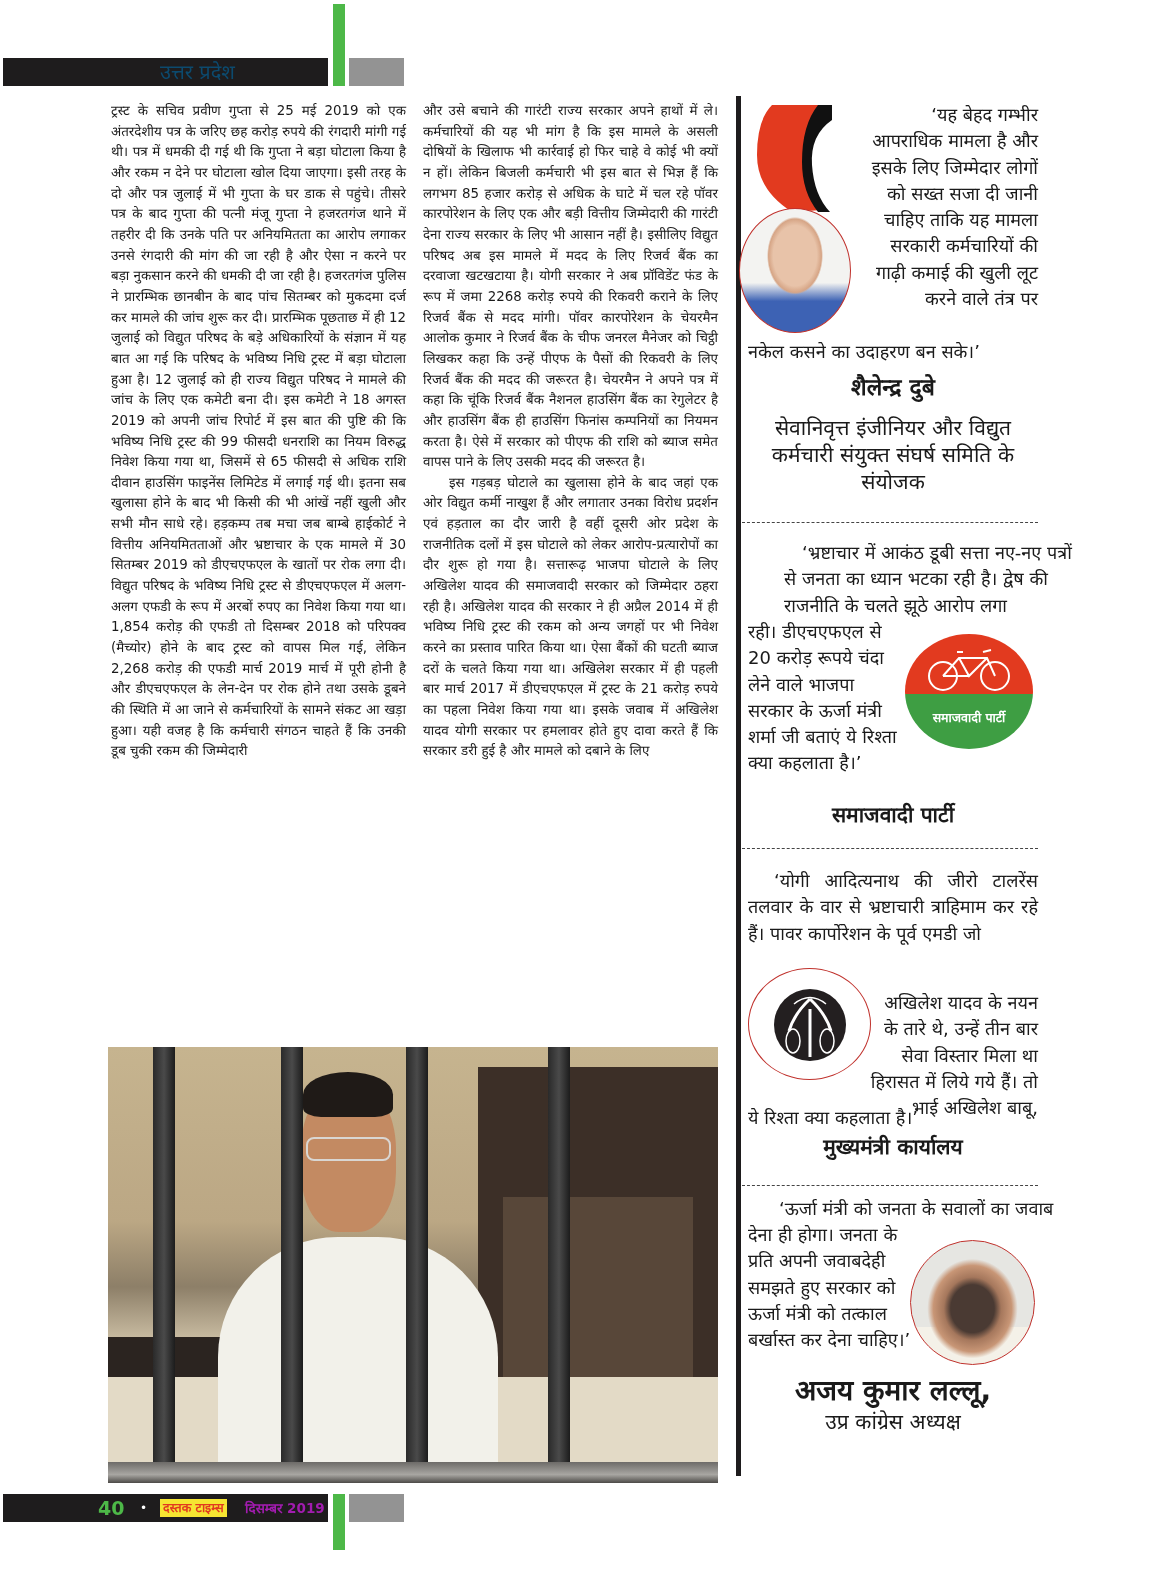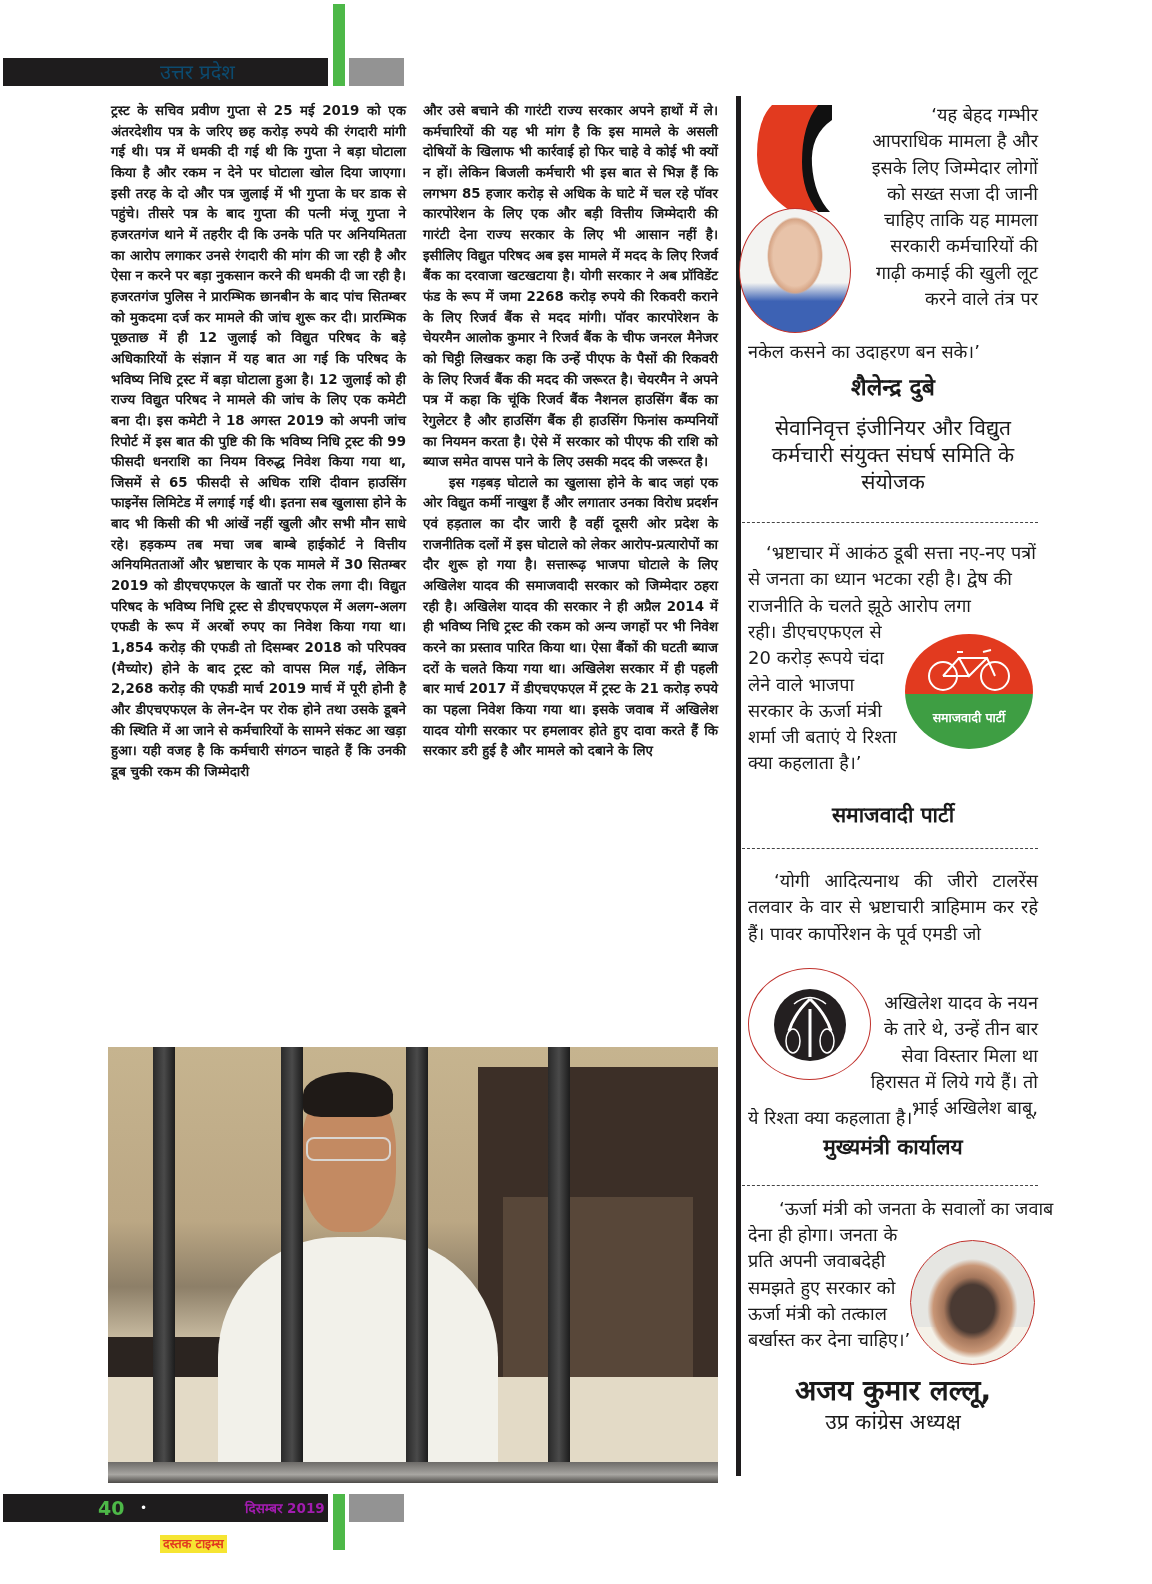--- a/index.html
+++ b/index.html
@@ -6,21 +6,21 @@
   html, body { width: 1152px; height: 1584px; background: #ffffff; overflow: hidden; }
   body { position: relative; font-family: "DejaVu Sans", sans-serif; color: #1a1a1a; }
 
   
   .hdr-black { position: absolute; left: 3px; top: 58px; width: 325px; height: 28px; background: #1e1c1d; }
   .hdr-title { position: absolute; left: 160px; top: 58px; height: 28px; line-height: 28px; font-size: 20px; color: #0c4a6e; font-family: "DejaVu Sans", sans-serif; }
   .hdr-green { position: absolute; left: 333px; top: 4px; width: 12px; height: 82px; background: #4db848; }
   .hdr-gray  { position: absolute; left: 349px; top: 58px; width: 55px; height: 28px; background: #939393; }
 
   
-  .col { position: absolute; top: 101px; font-size: 13.4px; line-height: 20.65px; text-align: justify; color: #1a1a1a; font-weight: bold; }
+  .col { position: absolute; top: 101px; font-size: 13.4px; line-height: 20.65px; text-align: justify; color: #1a1a1a; }
   .col1 { left: 111px; width: 295px; }
   .col2 { left: 423px; width: 295px; }
   .col p { margin: 0; }
   .col p.indent { text-indent: 26px; }
 
   
   .photo { position: absolute; left: 108px; top: 1047px; width: 610px; height: 436px; overflow: hidden;
            background: linear-gradient(180deg, #c6b48f 0%, #bba784 40%, #8d7f68 55%, #d8cbb0 70%, #c3b79d 100%); }
   .photo .wall-dark { position: absolute; left: 0; top: 290px; width: 120px; height: 60px; background: #2b2420; }
   .photo .door { position: absolute; left: 370px; top: 20px; width: 240px; height: 310px; background: #3c2f27; }
@@ -65,21 +65,21 @@
   .q4-narrow { position: absolute; left: 748px; top: 1222px; width: 170px; font-size: 18px; line-height: 26.3px; }
   .portrait4 { position: absolute; left: 910px; top: 1240px; width: 125px; height: 125px; border-radius: 50%; border: 1.5px solid #c0322d; overflow: hidden;
                background: radial-gradient(ellipse at 50% 55%, #4a3a33 0 25%, #a5775c 33%, #c89676 45%, transparent 52%), linear-gradient(180deg, #e6e6e2 0 70%, #f4f1e8 70%); }
   .name4 { position: absolute; left: 748px; top: 1374px; width: 290px; text-align: center; font-size: 28px; font-weight: bold; line-height: 34px; }
   .role4 { position: absolute; left: 748px; top: 1408px; width: 290px; text-align: center; font-size: 21px; line-height: 28px; }
 
   
   .ftr-black { position: absolute; left: 3px; top: 1494px; width: 325px; height: 28px; background: #1e1c1d; }
   .ftr-page { position: absolute; left: 98px; top: 1494px; height: 28px; line-height: 28px; font-size: 19px; font-weight: bold; color: #4db848; }
   .ftr-bullet { position: absolute; left: 140px; top: 1494px; height: 28px; line-height: 28px; font-size: 12px; color: #fff; }
-  .ftr-logo { position: absolute; left: 160px; top: 1499px; height: 18px; line-height: 18px; padding: 0 3px; font-size: 12.5px; font-weight: bold; color: #e23a1f; background: #f6e532; margin-top: 36px; }
+  .ftr-logo { position: absolute; left: 160px; top: 1499px; height: 18px; line-height: 18px; padding: 0 3px; font-size: 12.5px; font-weight: bold; color: #e23a1f; background: #f6e532; }
   .ftr-date { position: absolute; left: 245px; top: 1494px; height: 28px; line-height: 28px; font-size: 13.5px; font-weight: bold; color: #a21caf; }
   .ftr-green { position: absolute; left: 333px; top: 1494px; width: 12px; height: 56px; background: #4db848; }
   .ftr-gray { position: absolute; left: 349px; top: 1494px; width: 55px; height: 28px; background: #939393; }
 </style>
 </head>
 <body>
 
 <div class="hdr-black"></div>
 <div class="hdr-title">उत्तर प्रदेश</div>
 <div class="hdr-green"></div>
@@ -115,21 +115,21 @@
   <path d="M20 5 L78 5 L78 20 Q50 30 52 60 Q54 90 70 110 L40 112 Q5 90 5 55 Q5 20 20 5 Z" fill="#e23a1f"></path>
   <path d="M66 5 L80 5 L80 20 Q58 35 60 65 Q62 95 78 112 L66 112 Q50 92 50 62 Q50 25 66 5 Z" fill="#111"></path>
 </svg>
 <div class="q1-text" style="padding-left:112px;">‘यह बेहद गम्भीर आपराधिक मामला है और इसके लिए जिम्मेदार लोगों को सख्त सजा दी जानी चाहिए ताकि यह मामला सरकारी कर्मचारियों की गाढ़ी कमाई की खुली लूट करने वाले तंत्र पर</div>
 <div class="portrait1"></div>
 <div class="q1-last">नकेल कसने का उदाहरण बन सके।’</div>
 <div class="name1">शैलेन्द्र दुबे</div>
 <div class="role1">सेवानिवृत्त इंजीनियर और विद्युत कर्मचारी संयुक्त संघर्ष समिति के संयोजक</div>
 <div class="dash" style="top:522px"></div>
 
-<div class="q2-text" style="text-indent:18px; height:80px; overflow:hidden;">‘भ्रष्टाचार में आकंठ डूबी सत्ता नए-नए पत्रों से जनता का ध्यान भटका रही है। द्वेष की राजनीति के चलते झूठे आरोप लगा</div>
+<div class="q2-text" style="text-indent:18px; height:80px; overflow:hidden;margin-left:36px;">‘भ्रष्टाचार में आकंठ डूबी सत्ता नए-नए पत्रों से जनता का ध्यान भटका रही है। द्वेष की राजनीति के चलते झूठे आरोप लगा</div>
 <div class="q2-narrow">रही। डीएचएफएल से 20 करोड़ रूपये चंदा लेने वाले भाजपा सरकार के ऊर्जा मंत्री शर्मा जी बताएं ये रिश्ता क्या कहलाता है।’</div>
 <div class="sp-logo">
   <svg class="cycle" viewBox="0 0 84 44">
     <circle cx="16" cy="28" r="14" fill="none" stroke="#fff" stroke-width="2"></circle>
     <circle cx="68" cy="28" r="14" fill="none" stroke="#fff" stroke-width="2"></circle>
     <path d="M16 28 L32 10 L60 10 L68 28 M32 10 L42 28 L60 10 M42 28 L16 28 M30 4 L36 4 M56 4 L64 2" fill="none" stroke="#fff" stroke-width="2"></path>
   </svg>
   <div class="sp-label">समाजवादी पार्टी</div>
 </div>
 <div class="src2">समाजवादी पार्टी</div>

